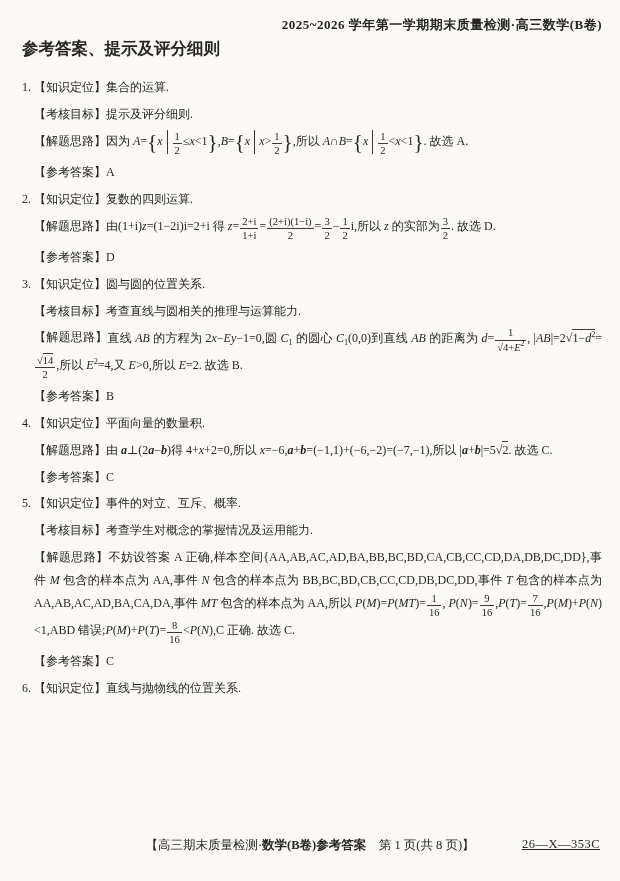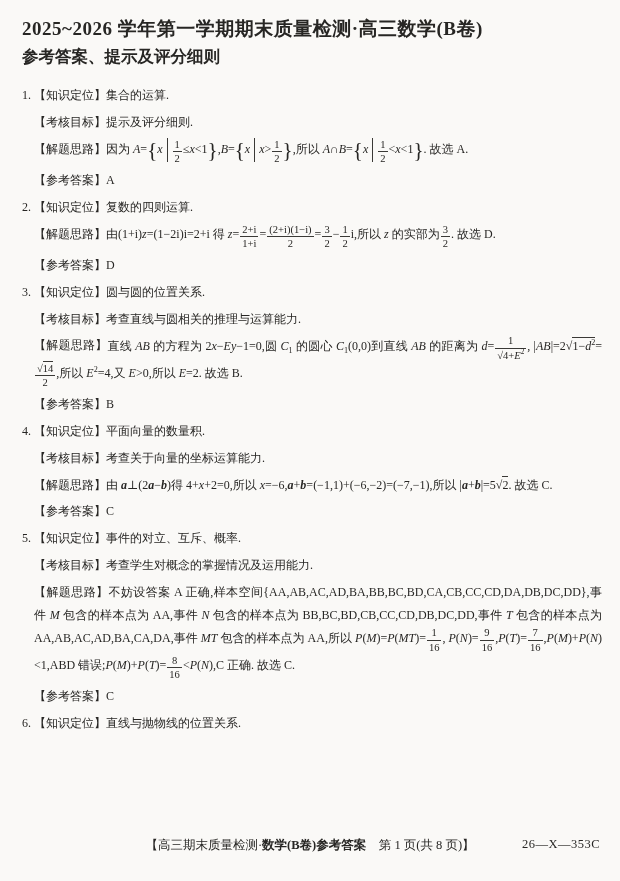--- a/index.html
+++ b/index.html
@@ -12,22 +12,22 @@
     position: relative;
     width: 620px; height: 881px;
     box-sizing: border-box;
     padding: 10px 18px 0 22px;
     font-family: "Liberation Serif", "DejaVu Serif", serif;
     font-size: 12px;
     color: #272624;
     background: #faf9f7;
   }
   .title {
-    text-align: left;
-    font-size: 19px;
+    text-align: right;
+    font-size: 13px;
     font-weight: bold;
     letter-spacing: 0.5px;
     margin: 6px 0 4px 0;
   }
   .subtitle {
     text-align: left;
     font-size: 16.5px;
     font-weight: bold;
     margin: 2px 0 16px 0;
   }
@@ -82,20 +82,21 @@
     position: absolute;
     left: 50%;
     transform: translateX(-50%);
     white-space: nowrap;
   }
   .foot-code {
     position: absolute;
     right: 20px;
     top: 0;
     letter-spacing: 0.5px;
+    text-decoration: underline;
   }
 </style>
 </head>
 <body>
 
 <div class="page">
   <div class="title">2025~2026 学年第一学期期末质量检测·高三数学(B卷)</div>
   <div class="subtitle">参考答案、提示及评分细则</div>
   <div class="content" id="questions">
       <div class="line"><span class="qnum">1.</span><span class="tag">【知识定位】</span><span class="body">集合的运算.</span></div>
@@ -103,21 +104,20 @@
       <div class="line"><span class="tag">【解题思路】</span><span class="body">因为 <i>A</i>=<span class="bb">{</span><i>x</i><span class="sb"></span><span class="fr"><span class="n">1</span><span class="d">2</span></span>≤<i>x</i>&lt;1<span class="bb">}</span>,<i>B</i>=<span class="bb">{</span><i>x</i><span class="sb"></span><i>x</i>&gt;<span class="fr"><span class="n">1</span><span class="d">2</span></span><span class="bb">}</span>,所以 <i>A</i>∩<i>B</i>=<span class="bb">{</span><i>x</i><span class="sb"></span><span class="fr"><span class="n">1</span><span class="d">2</span></span>&lt;<i>x</i>&lt;1<span class="bb">}</span>. 故选 A.</span></div>
       <div class="line"><span class="tag">【参考答案】</span><span class="body">A</span></div>
       <div class="line"><span class="qnum">2.</span><span class="tag">【知识定位】</span><span class="body">复数的四则运算.</span></div>
       <div class="line"><span class="tag">【解题思路】</span><span class="body">由(1+i)<i>z</i>=(1−2i)i=2+i 得 <i>z</i>=<span class="fr"><span class="n">2+i</span><span class="d">1+i</span></span>=<span class="fr"><span class="n">(2+i)(1−i)</span><span class="d">2</span></span>=<span class="fr"><span class="n">3</span><span class="d">2</span></span>−<span class="fr"><span class="n">1</span><span class="d">2</span></span>i,所以 <i>z</i> 的实部为<span class="fr"><span class="n">3</span><span class="d">2</span></span>. 故选 D.</span></div>
       <div class="line"><span class="tag">【参考答案】</span><span class="body">D</span></div>
       <div class="line"><span class="qnum">3.</span><span class="tag">【知识定位】</span><span class="body">圆与圆的位置关系.</span></div>
       <div class="line"><span class="tag">【考核目标】</span><span class="body">考查直线与圆相关的推理与运算能力.</span></div>
       <div class="line"><span class="tag">【解题思路】</span><span class="body">直线 <i>AB</i> 的方程为 2<i>x</i>−<i>Ey</i>−1=0,圆 <i>C</i><sub>1</sub> 的圆心 <i>C</i><sub>1</sub>(0,0)到直线 <i>AB</i> 的距离为 <i>d</i>=<span class="fr"><span class="n">1</span><span class="d">√<span class="ov">4+<i>E</i><sup>2</sup></span></span></span>, |<i>AB</i>|=2√<span class="ov">1−<i>d</i><sup>2</sup></span>=<span class="fr"><span class="n">√<span class="ov">14</span></span><span class="d">2</span></span>,所以 <i>E</i><sup>2</sup>=4,又 <i>E</i>&gt;0,所以 <i>E</i>=2. 故选 B.</span></div>
       <div class="line"><span class="tag">【参考答案】</span><span class="body">B</span></div>
       <div class="line"><span class="qnum">4.</span><span class="tag">【知识定位】</span><span class="body">平面向量的数量积.</span></div>
-      <div class="line"><span class="tag">【考核目标】</span><span class="body">考查关于向量的坐标运算能力.</span></div>
       <div class="line"><span class="tag">【解题思路】</span><span class="body">由 <b><i>a</i></b>⊥(2<b><i>a</i></b>−<b><i>b</i></b>)得 4+<i>x</i>+2=0,所以 <i>x</i>=−6,<b><i>a</i></b>+<b><i>b</i></b>=(−1,1)+(−6,−2)=(−7,−1),所以 |<b><i>a</i></b>+<b><i>b</i></b>|=5√<span class="ov">2</span>. 故选 C.</span></div>
       <div class="line"><span class="tag">【参考答案】</span><span class="body">C</span></div>
       <div class="line"><span class="qnum">5.</span><span class="tag">【知识定位】</span><span class="body">事件的对立、互斥、概率.</span></div>
       <div class="line"><span class="tag">【考核目标】</span><span class="body">考查学生对概念的掌握情况及运用能力.</span></div>
       <div class="line"><span class="tag">【解题思路】</span><span class="body">不妨设答案 A 正确,样本空间{AA,AB,AC,AD,BA,BB,BC,BD,CA,CB,CC,CD,DA,DB,DC,DD},事件 <i>M</i> 包含的样本点为 AA,事件 <i>N</i> 包含的样本点为 BB,BC,BD,CB,CC,CD,DB,DC,DD,事件 <i>T</i> 包含的样本点为 AA,AB,AC,AD,BA,CA,DA,事件 <i>MT</i> 包含的样本点为 AA,所以 <i>P</i>(<i>M</i>)=<i>P</i>(<i>MT</i>)=<span class="fr"><span class="n">1</span><span class="d">16</span></span>, <i>P</i>(<i>N</i>)=<span class="fr"><span class="n">9</span><span class="d">16</span></span>,<i>P</i>(<i>T</i>)=<span class="fr"><span class="n">7</span><span class="d">16</span></span>,<i>P</i>(<i>M</i>)+<i>P</i>(<i>N</i>)&lt;1,ABD 错误;<i>P</i>(<i>M</i>)+<i>P</i>(<i>T</i>)=<span class="fr"><span class="n">8</span><span class="d">16</span></span>&lt;<i>P</i>(<i>N</i>),C 正确. 故选 C.</span></div>
       <div class="line"><span class="tag">【参考答案】</span><span class="body">C</span></div>
       <div class="line"><span class="qnum">6.</span><span class="tag">【知识定位】</span><span class="body">直线与抛物线的位置关系.</span></div>
     </div>
   <div class="footer">
     <span class="foot-caption">【高三期末质量检测·<b>数学(B卷)参考答案</b>　第 1 页(共 8 页)】</span>

